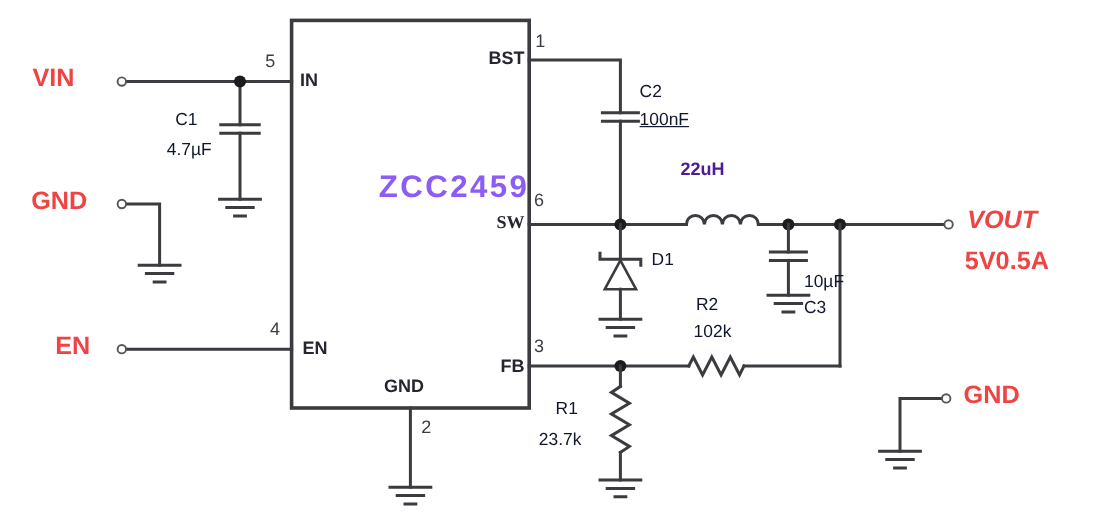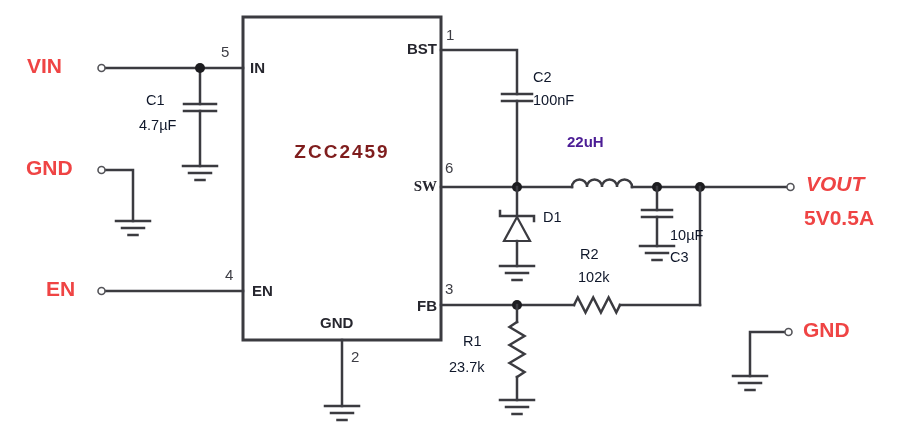--- a/index.html
+++ b/index.html
@@ -9,21 +9,21 @@
   }
   #schematic-svg{position:absolute;left:0;top:0;}
   .wire{stroke:#3b3b40;stroke-width:2.5;fill:none;stroke-linecap:square;}
   .icbox{stroke:#3b3b40;stroke-width:3;fill:#ffffff;}
   .dot{fill:#1c1c1f;stroke:none;}
   .term{fill:#ffffff;stroke:#55555a;stroke-width:1.6;}
   .sym{stroke:#3b3b40;stroke-width:2.5;fill:none;stroke-linecap:square;}
   .tri{stroke:#3b3b40;stroke-width:2.2;fill:#ffffff;stroke-linejoin:miter;}
   .lbl{position:absolute;white-space:nowrap;line-height:1.05;}
   .t-term{font-size:21px;font-weight:bold;color:#ef4444;}
-  .t-icname{font-size:19px;font-weight:bold;color:#7f1d1d;letter-spacing:2px;text-align:center;}
+  .t-icname{font-size:26px;font-weight:bold;color:#8b5cf6;letter-spacing:2px;text-align:right;}
   .t-ind{font-size:15px;font-weight:bold;color:#4c1d95;}
   .t-pinlabel{font-size:15px;font-weight:bold;color:#26262e;}
   .t-pinnum{font-size:15px;color:#3d3d44;}
   .t-comp{font-size:14.5px;color:#0f172a;}
   .ra{text-align:right;}
 </style>
 </head>
 <body>
 
 <div id="canvas">
@@ -144,21 +144,21 @@
   <div class="lbl t-pinnum" style="left:221px;top:44px;">5</div>
   <div class="lbl t-pinnum" style="left:225px;top:267px;">4</div>
   <div class="lbl t-pinnum" style="left:446px;top:27px;">1</div>
   <div class="lbl t-pinnum" style="left:445px;top:160px;">6</div>
   <div class="lbl t-pinnum" style="left:445px;top:281px;">3</div>
   <div class="lbl t-pinnum" style="left:351px;top:349px;">2</div>
 
   <div class="lbl t-comp" style="left:146px;top:93px;">C1</div>
   <div class="lbl t-comp" style="left:139px;top:118px;">4.7µF</div>
   <div class="lbl t-comp" style="left:533px;top:70px;">C2</div>
-  <div class="lbl t-comp" style="left:533px;top:93px;">100nF</div>
+  <div class="lbl t-comp" style="left:533px;top:93px;text-decoration:underline;">100nF</div>
   <div class="lbl t-comp" style="left:670px;top:202px;margin-top:48px;">C3</div>
   <div class="lbl t-comp" style="left:670px;top:228px;">10µF</div>
   <div class="lbl t-ind" style="left:567px;top:134px;">22uH</div>
   <div class="lbl t-comp" style="left:543px;top:210px;">D1</div>
   <div class="lbl t-comp" style="left:580px;top:247px;">R2</div>
   <div class="lbl t-comp" style="left:578px;top:270px;">102k</div>
   <div class="lbl t-comp" style="left:463px;top:334px;">R1</div>
   <div class="lbl t-comp" style="left:449px;top:360px;">23.7k</div>
 
 </div>

